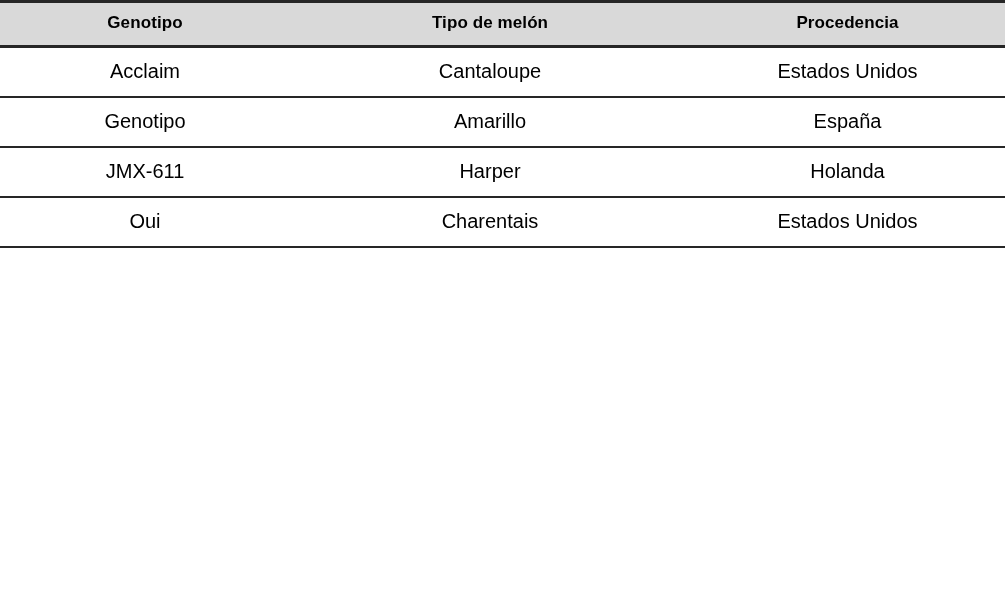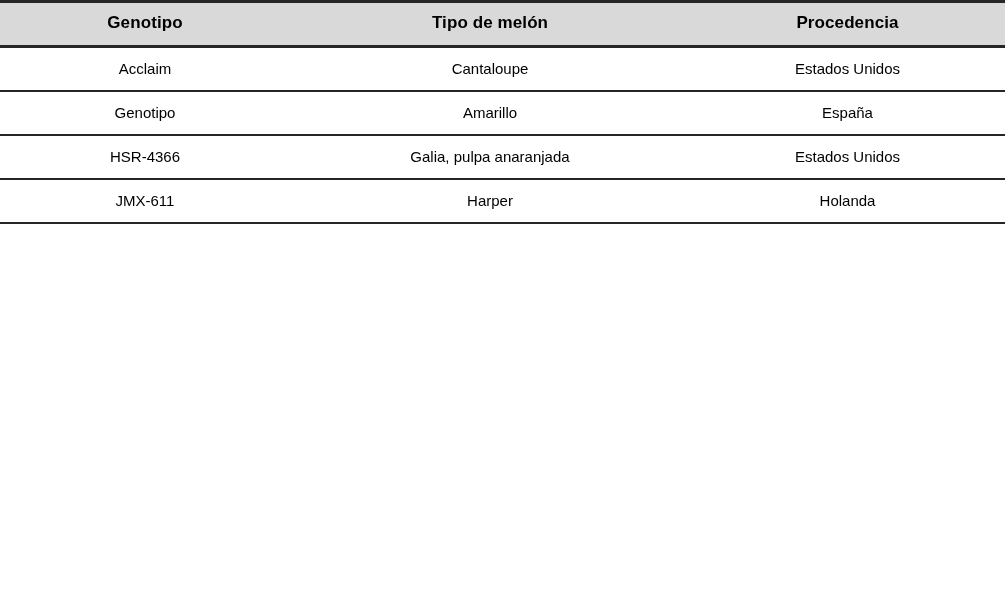--- a/index.html
+++ b/index.html
@@ -34,21 +34,21 @@
     font-size: 17px;
     font-weight: bold;
     text-align: center;
     padding: 10px 4px 12px 4px;
     border-top: 3px solid #262626;
     border-bottom: 3px solid #262626;
     background: #d9d9d9;
     letter-spacing: 0.1px;
   }
   tbody td {
-    font-size: 15px;
+    font-size: 20px;
     text-align: center;
     padding: 12px 4px 13px 4px;
     border-bottom: 2px solid #262626;
     background: #ffffff;
     white-space: nowrap;
   }
   tbody tr:last-child td {
     border-bottom: 2px solid #262626;
   }
 </style>
@@ -74,24 +74,24 @@
         <td>Acclaim</td>
         <td>Cantaloupe</td>
         <td>Estados Unidos</td>
       </tr>
       <tr>
         <td>Genotipo</td>
         <td>Amarillo</td>
         <td>España</td>
       </tr>
       <tr>
-        <td>HSR-4366</td>
-        <td>Galia, pulpa anaranjada</td>
-        <td>Estados Unidos</td>
-      </tr>
-      <tr>
         <td>JMX-611</td>
         <td>Harper</td>
         <td>Holanda</td>
+      </tr>
+      <tr>
+        <td>Oui</td>
+        <td>Charentais</td>
+        <td>Estados Unidos</td>
       </tr>
     </tbody>
   </table>
 </div>
 
 </body></html>

